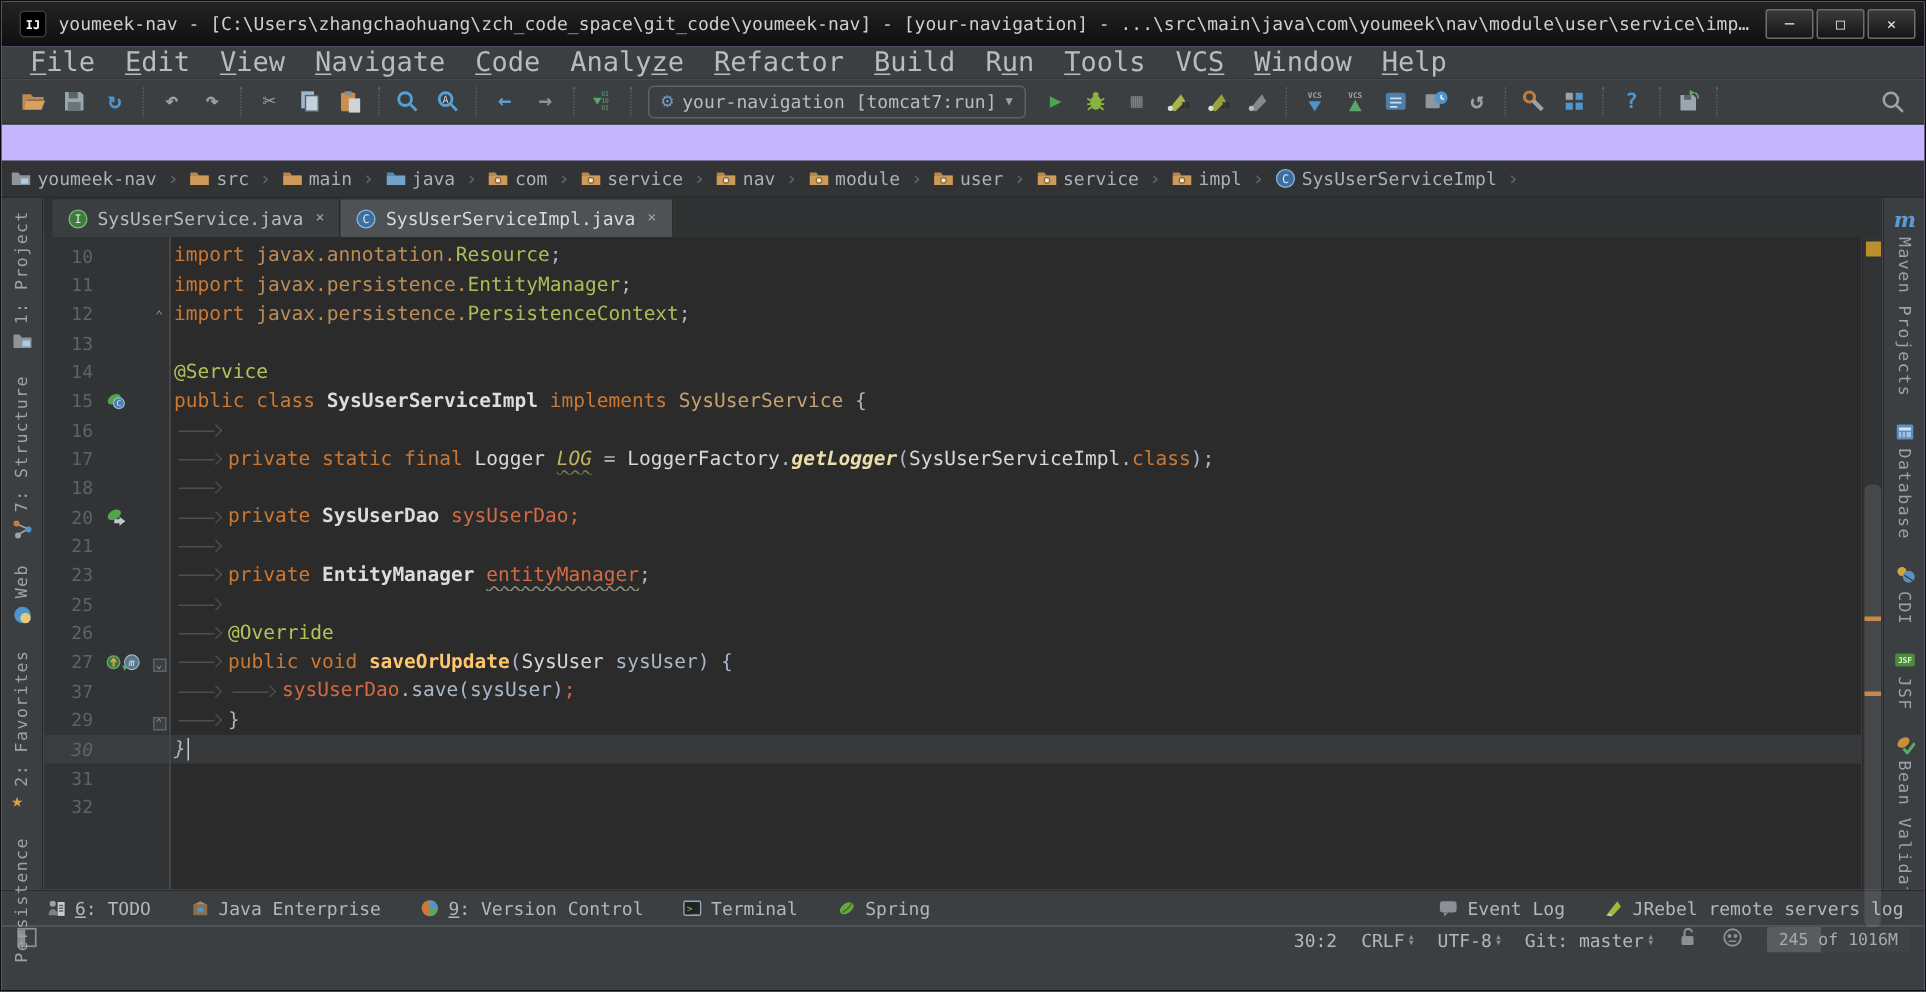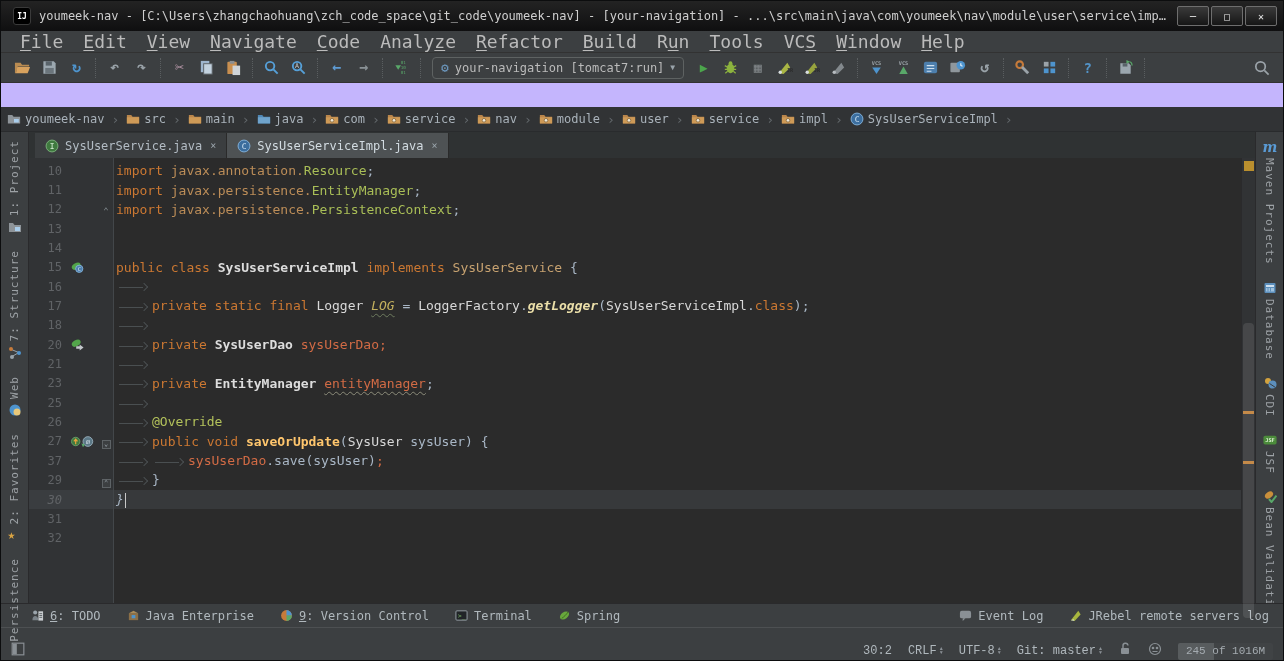--- a/index.html
+++ b/index.html
@@ -88,22 +88,22 @@
   .inspector{position:absolute;top:3px;left:2px;width:10px;height:10px;background:#BA8F2E;cursor:pointer;}
   .etick{position:absolute;left:1px;width:11px;height:3px;background:#BE7D35;cursor:pointer;}
   .thumb{position:absolute;left:1px;width:11px;background:rgba(255,255,255,0.10);border-radius:4px;cursor:pointer;}
   
   .bottombar{height:24px;background:#3C3F41;border-top:1px solid #2A2A2C;display:flex;align-items:center;
              padding:0 14px 0 30px;gap:26px;font-size:12px;color:#B0B8BD;flex:none;}
   .bw{display:flex;gap:6px;cursor:pointer;}
   .bw svg{width:13px;height:13px;}
   .bright{margin-left:auto;display:flex;gap:26px;}
   
-  .statusbar{height:33px;background:#3C3F41;border-top:1px solid #4D5052;display:flex;align-items:flex-end;
-             padding:0 10px;font-size:12px;color:#B0B8BD;flex:none;font-family:Liberation Mono, monospace;}
+  .statusbar{height:43px;background:#3C3F41;border-top:1px solid #4D5052;display:flex;align-items:flex-start;
+             padding:0 10px;font-size:12px;color:#B0B8BD;flex:none;}
   .sright{margin-left:auto;display:flex;align-items:center;gap:16px;}
   .sitem{display:flex;align-items:center;cursor:pointer;}
   .ud{display:inline-flex;flex-direction:column;font-size:5px;line-height:4px;color:#8A9095;margin-left:3px;}
   .mem{width:95px;height:17px;background:#404345;position:relative;border-radius:2px;overflow:hidden;cursor:pointer;}
   .memused{position:absolute;left:0;top:0;bottom:0;width:38%;background:#585C5E;}
   .memtxt{position:absolute;inset:0;display:flex;align-items:center;justify-content:center;
           font-size:11px;color:#A4ABB0;}
   .sic svg{width:14px;height:14px;}
 </style>
 </head>
@@ -551,20 +551,21 @@
             <div class="line">
               <span class="ln">13</span>
               <span class="gic"></span>
               <span class="foldc"></span>
               <span class="code"></span>
             </div>
             <div class="line">
               <span class="ln">14</span>
               <span class="gic"></span>
               <span class="foldc"></span>
+              <span class="code"><span class="ann">@Service</span></span>
             </div>
             <div class="line">
               <span class="ln">15</span>
               <span class="gic">
                 <span class="icw" style="display: inline-flex; align-items: center;">
                   <svg viewBox="0 0 17 15" width="17">
                     <ellipse cx="7" cy="6" rx="5.5" ry="3.5" fill="#52A54A" transform="rotate(-30 7 6)"></ellipse>
                     <circle cx="10.5" cy="9" r="4.2" fill="#4D7FAD" stroke="#87B7E0"></circle>
                     <text x="10.5" y="11.5" font-size="6" fill="#E2EEF8" text-anchor="middle">C</text>
                   </svg>

